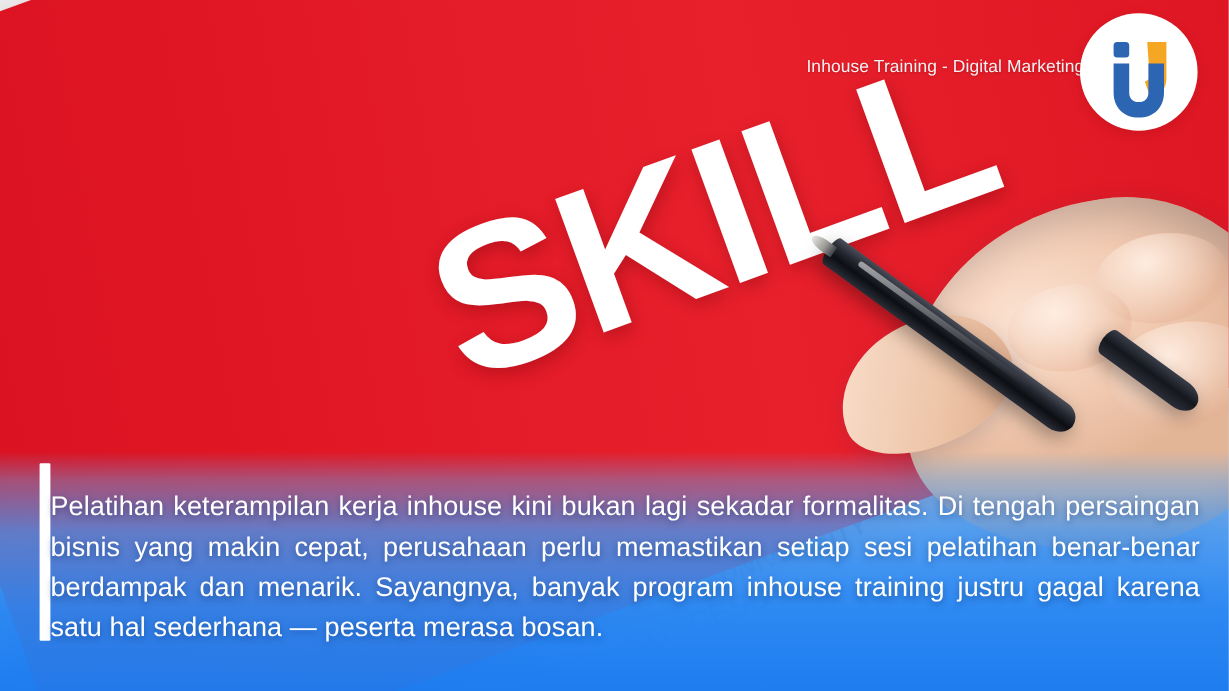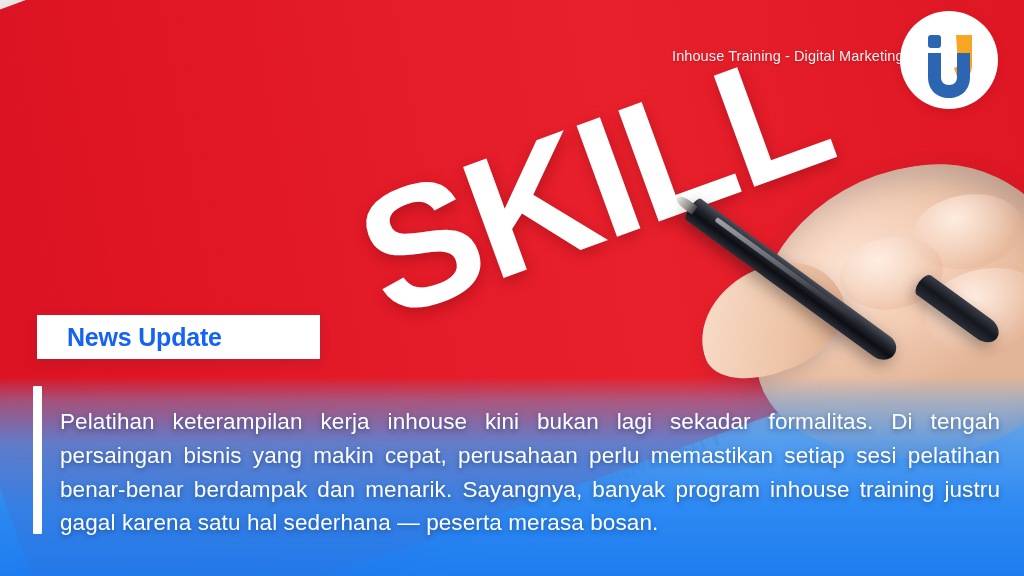--- a/index.html
+++ b/index.html
@@ -195,21 +195,21 @@
   }
   .accent-bar {
     position:absolute;
     left:33px; bottom:42px;
     width:9px; height:148px;
     background:#ffffff;
     border-radius:1px;
   }
   .body-text {
     position:absolute;
-    left:60px; right:24px; bottom:36px;
+    left:42px; right:24px; bottom:36px;
     color:#ffffff;
     font-size:22.5px;
     line-height:1.5;
     text-align:justify;
     text-shadow:0 2px 5px rgba(10,45,105,.50);
     letter-spacing:.1px;
   }
 </style>
 </head>
 <body>
@@ -271,22 +271,19 @@
 
       <rect x="28" y="24" width="13" height="13" rx="3" fill="#2c65b2"></rect>
 
       <path d="M56 24 h16 v30 c0 9 -5 15 -13 17 l-5 -14 c3 -1 4 -2 4 -5 z" fill="#f5a623"></path>
 
       <path d="M28 42 h13 v24 c0 5 3 8 8 8 s8 -3 8 -8 V42 h13 v24
                c0 13 -9 21 -21 21 s-21 -8 -21 -21 z" fill="#2c65b2"></path>
     </svg>
   </div>
 
-  <div class="news-badge">
-    <span>News Update</span>
-  </div>
 
   <div class="body-zone">
     <div class="accent-bar"></div>
     <p class="body-text">Pelatihan keterampilan kerja inhouse kini bukan lagi sekadar formalitas. Di tengah persaingan bisnis yang makin cepat, perusahaan perlu memastikan setiap sesi pelatihan benar-benar berdampak dan menarik. Sayangnya, banyak program inhouse training justru gagal karena satu hal sederhana — peserta merasa bosan.</p>
   </div>
 
 </div>
 
 </body></html>

